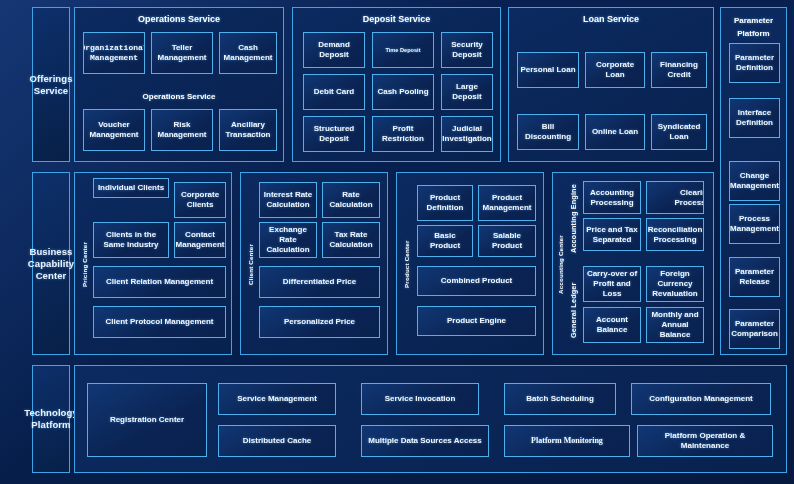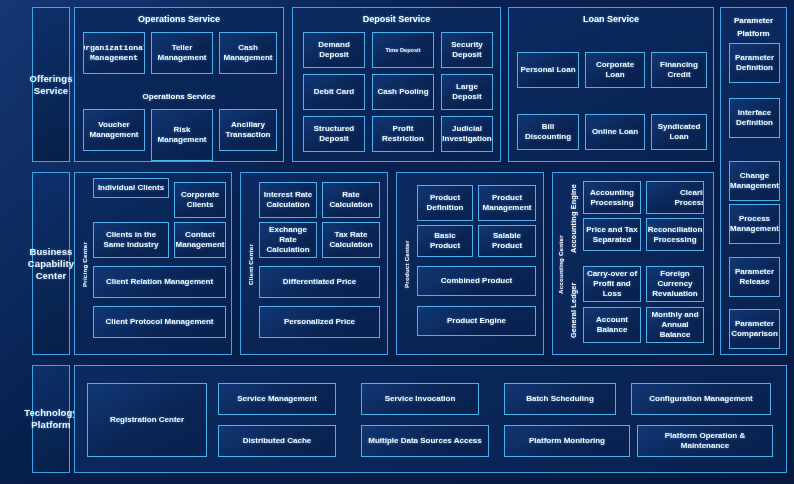--- a/index.html
+++ b/index.html
@@ -121,21 +121,21 @@
 
     <div class="panel" style="left:0px;top:0px;width:210px;height:155px;">
       <div class="panel-title">Operations Service</div>
       <div class="sub-title" style="left:0;right:0;top:84px;">Operations Service</div>
 
       <div class="cell" style="left:8px;top:24px;width:62px;height:42px;font-family:Liberation Mono, monospace;">Organizational Management</div>
       <div class="cell" style="left:76px;top:24px;width:62px;height:42px;">Teller Management</div>
       <div class="cell" style="left:144px;top:24px;width:58px;height:42px;">Cash Management</div>
 
       <div class="cell" style="left:8px;top:101px;width:62px;height:42px;">Voucher Management</div>
-      <div class="cell" style="left:76px;top:101px;width:62px;height:52px;">Risk Management</div>
+      <div class="cell" style="left:76px;top:101px;width:62px;height:42px;">Risk Management</div>
       <div class="cell" style="left:144px;top:101px;width:58px;height:42px;">Ancillary Transaction</div>
     </div>
 
     <div class="panel" style="left:218px;top:0px;width:209px;height:155px;">
       <div class="panel-title">Deposit Service</div>
 
       <div class="cell" style="left:10px;top:24px;width:62px;height:36px;">Demand Deposit</div>
       <div class="cell tiny" style="left:79px;top:24px;width:62px;height:36px;">Time Deposit</div>
       <div class="cell" style="left:148px;top:24px;width:52px;height:36px;">Security Deposit</div>
 
@@ -225,21 +225,21 @@
 
     <div class="cell" style="left:12px;top:17px;width:120px;height:74px;">Registration Center</div>
 
     <div class="cell" style="left:143px;top:17px;width:118px;height:32px;">Service Management</div>
     <div class="cell" style="left:286px;top:17px;width:118px;height:32px;">Service Invocation</div>
     <div class="cell" style="left:429px;top:17px;width:112px;height:32px;">Batch Scheduling</div>
     <div class="cell" style="left:556px;top:17px;width:140px;height:32px;">Configuration Management</div>
 
     <div class="cell" style="left:143px;top:59px;width:118px;height:32px;">Distributed Cache</div>
     <div class="cell" style="left:286px;top:59px;width:128px;height:32px;">Multiple Data Sources Access</div>
-    <div class="cell" style="left:429px;top:59px;width:126px;height:32px;">Platform Monitoring</div>
+    <div class="cell" style="left:429px;top:59px;width:126px;height:32px;font-family:Liberation Serif, serif;">Platform Monitoring</div>
     <div class="cell" style="left:562px;top:59px;width:136px;height:32px;">Platform Operation &amp; Maintenance</div>
   </div>
 
   <div class="panel" style="left:720px;top:7px;width:67px;height:348px;">
     <div class="rail-title" style="top:6px;">
       <div>Parameter</div>
       <div>Platform</div>
     </div>
 
     <div class="cell" style="left:8px;top:35px;width:51px;height:40px;">Parameter Definition</div>

